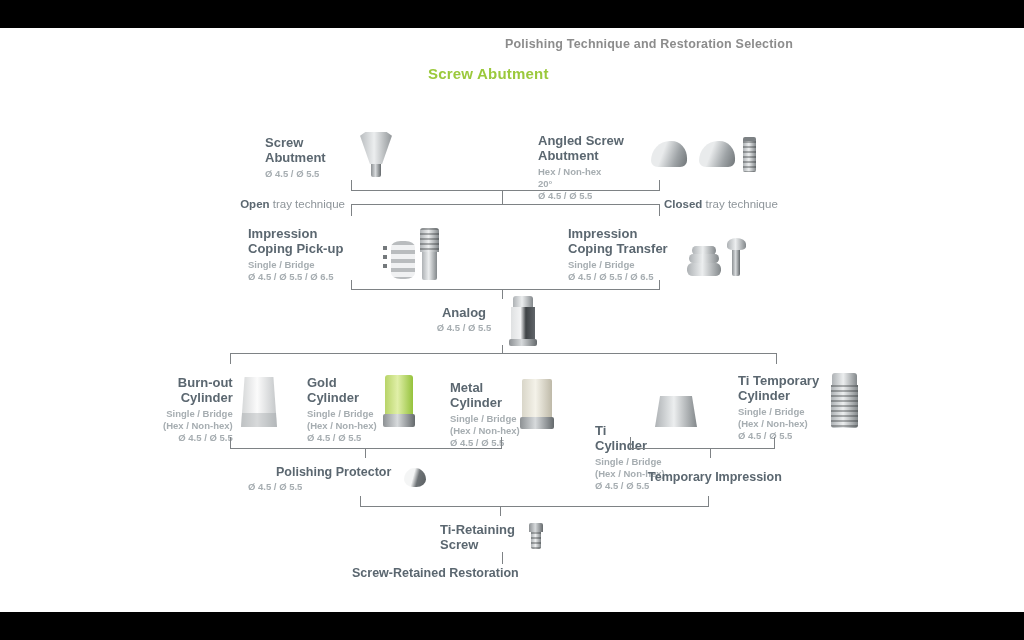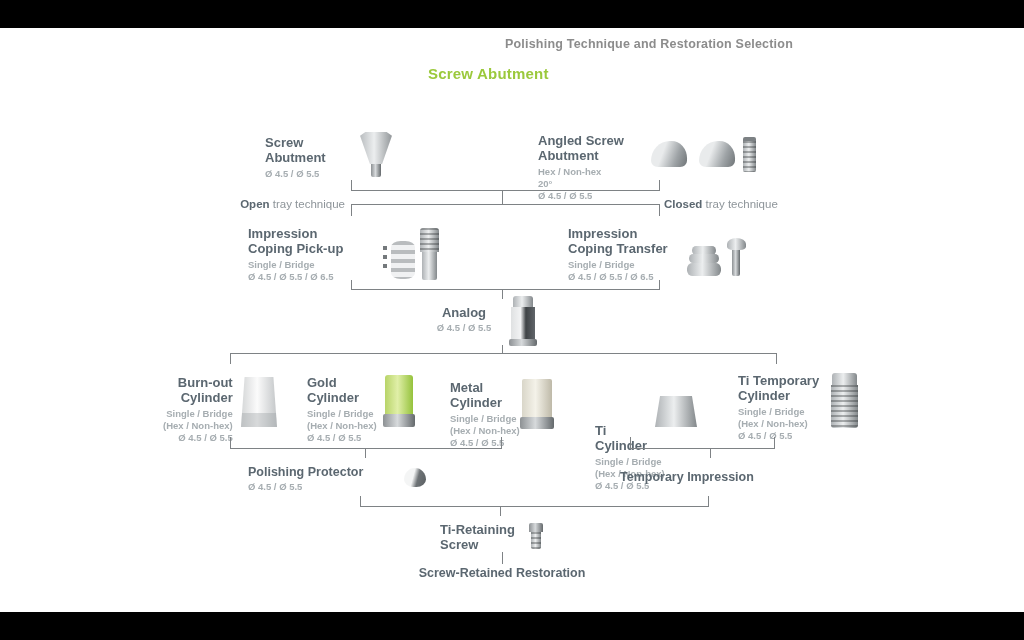--- a/index.html
+++ b/index.html
@@ -9,22 +9,22 @@
   .abs{position:absolute;}
 
   
   .page-title{font-size:12.5px;font-weight:bold;color:#8c8c8c;letter-spacing:.2px;}
   .section-title{font-size:15px;font-weight:bold;color:#9bc93c;letter-spacing:.2px;}
   .subsection-title{font-size:13px;font-weight:bold;color:#5b6770;letter-spacing:.2px;}
   .node-title{font-size:13px;font-weight:bold;color:#5b6770;line-height:1.18;white-space:pre-line;}
   .node-spec{font-size:9.5px;font-weight:bold;color:#a6adb1;line-height:1.3;white-space:pre-line;margin-top:2px;}
   .tray-label{font-size:11.5px;color:#8e959a;}
   .tray-label .b{font-weight:bold;color:#5b6770;}
-  .footer-title{font-size:12.5px;font-weight:bold;color:#5b6770;text-align:center;}
-  .big-title{font-size:12.5px;font-weight:bold;color:#5b6770;}
+  .footer-title{font-size:12.5px;font-weight:bold;color:#5b6770;text-align:left;}
+  .big-title{font-size:12.5px;font-weight:bold;color:#5b6770;margin-left:28px;}
 
   
   .br-up{border-left:1px solid #7e8285;border-right:1px solid #7e8285;border-bottom:1px solid #7e8285;}
   .br-down{border-left:1px solid #7e8285;border-right:1px solid #7e8285;border-top:1px solid #7e8285;}
   .vline{width:1px;background:#7e8285;}
 
   
   .metal{background:linear-gradient(90deg,#aeb2b5 0%,#eceeef 45%,#83888b 100%);}
   .metal-d{background:linear-gradient(90deg,#8d9194 0%,#d7dadc 45%,#64696c 100%);}
   .thread{background:repeating-linear-gradient(180deg,rgba(40,44,46,.35) 0 2px,rgba(255,255,255,0) 2px 5px),

